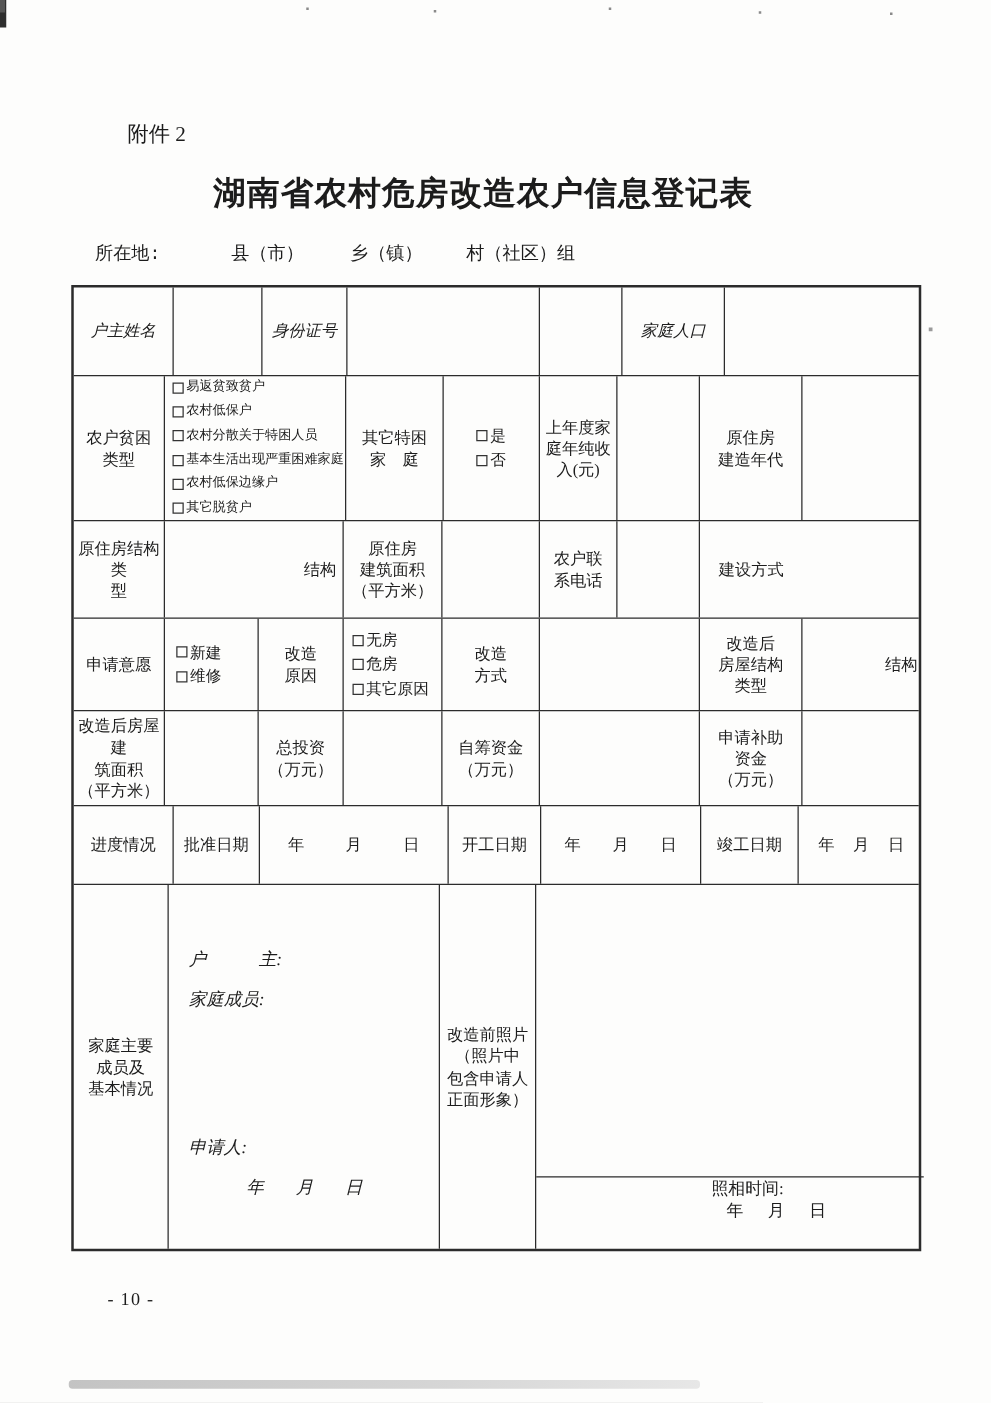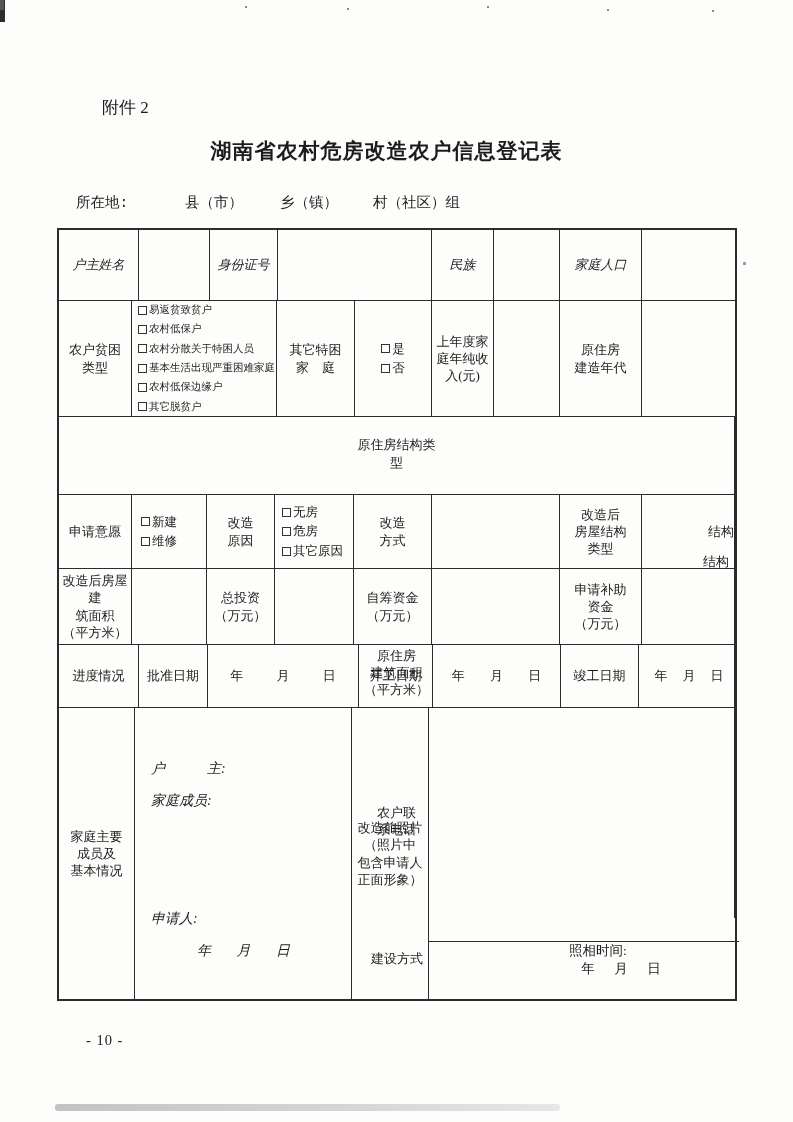--- a/index.html
+++ b/index.html
@@ -5,38 +5,38 @@
   html,body { margin:0; padding:0; background:#e8e8e8; }
   .page {
     position:relative; width:793px; height:1122px; margin:0 auto;
     background:#fdfdfc; color:#1c1c1c;
     font-family:"Liberation Serif", serif;
     overflow:hidden;
   }
   
   .attachment { position:absolute; left:102px; top:96px; font-size:17px; }
   .doc-title  { position:absolute; left:0; right:20px; top:137px; text-align:center;
-                font-size:21px; font-weight:700; letter-spacing:1px; }
+                font-size:26px; font-weight:700; letter-spacing:1px; }
   .loc-line   { position:absolute; left:0; top:193px; width:793px; font-size:14.5px; }
   .loc-line span { position:absolute; white-space:nowrap; }
   .loc-label   { left:76px;font-family:Liberation Mono, monospace; }
   .loc-county  { left:185px; }
   .loc-town    { left:280px; }
   .loc-village { left:373px; }
   
   .tbl { position:absolute; left:57px; top:228px; width:680px;
          border:2px solid #2b2b2b; box-sizing:border-box; background:#fdfdfc; }
   .row { display:flex; border-bottom:1px solid #2b2b2b; }
   .row:last-child { border-bottom:none; }
   .cell { box-sizing:border-box; border-right:1px solid #2b2b2b;
           display:flex; flex-direction:column; align-items:center; justify-content:center;
           text-align:center; font-size:13px; line-height:1.32; white-space:pre-line;
           flex:0 0 auto; overflow:visible; }
   .cell:last-child { border-right:none; }
-  .r1 { height:70px;font-style:italic; } .r2 { height:115px; } .r3 { height:77px;flex-direction:column; }
+  .r1 { height:70px;font-style:italic; } .r2 { height:115px; } .r3 { height:77px; }
   .r4 { height:73px; } .r5 { height:75px; }  .r6 { height:62px; }
   .r7 { height:291px; }
   
   .cb { display:inline-block; width:7px; height:7px; border:1px solid #333;
         margin-right:2px; flex:0 0 auto; }
   .opts { align-items:flex-start; text-align:left; padding-left:6px; }
   .opt  { display:flex; align-items:center; margin:1.5px 0; }
   .small-opts { font-size:10.5px; line-height:1.55; }
   .mid-opts   { font-size:12.5px; }
   .suffix-end { align-items:flex-end; padding-right:5px; }
@@ -79,21 +79,20 @@
     <span class="loc-village">村（社区）组</span>
   </div>
 
   <div class="tbl">
 
     <div class="row r1">
       <div class="cell" style="flex-basis:80px">户主姓名</div>
       <div class="cell" style="flex-basis:71px"></div>
       <div class="cell" style="flex-basis:68px">身份证号</div>
       <div class="cell" style="flex-basis:154px"></div>
-      <div class="cell" style="flex-basis:62px">民族</div>
       <div class="cell" style="flex-basis:66px"></div>
       <div class="cell" style="flex-basis:82px">家庭人口</div>
       <div class="cell" style="flex-basis:97px"></div>
     </div>
 
     <div class="row r2">
       <div class="cell" style="flex-basis:73px">农户贫困
 类型</div>
       <div class="cell opts small-opts" style="flex-basis:145px">
         <div class="opt"><span class="cb"></span><span>易返贫致贫户</span></div>

